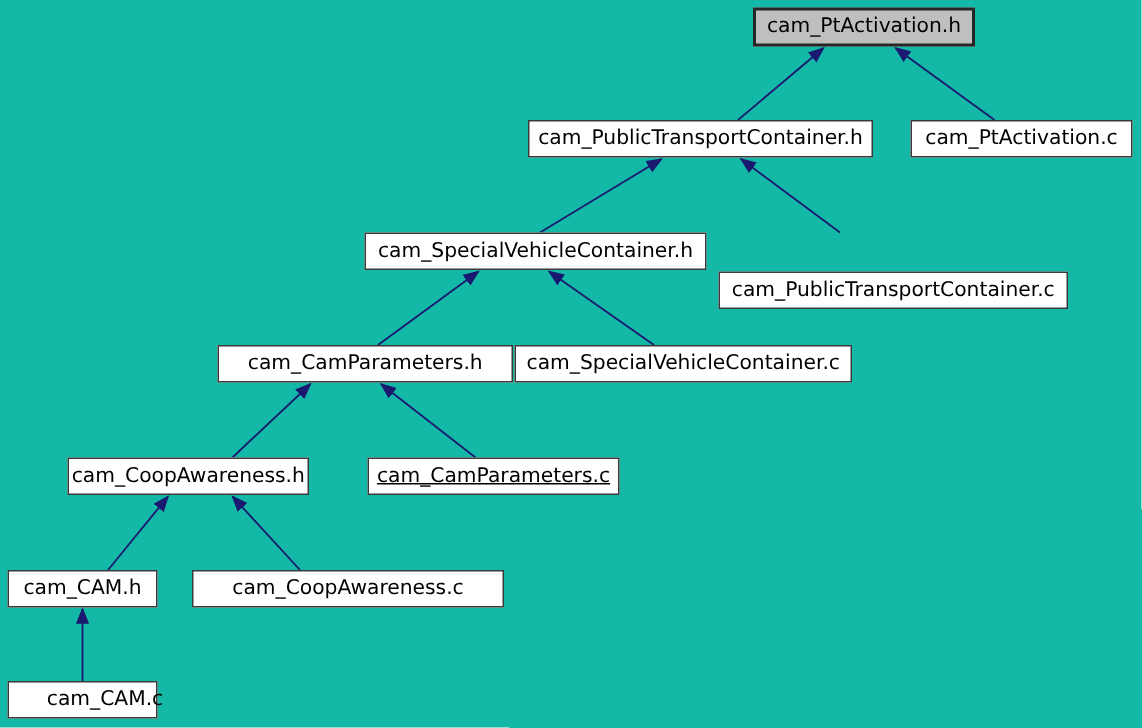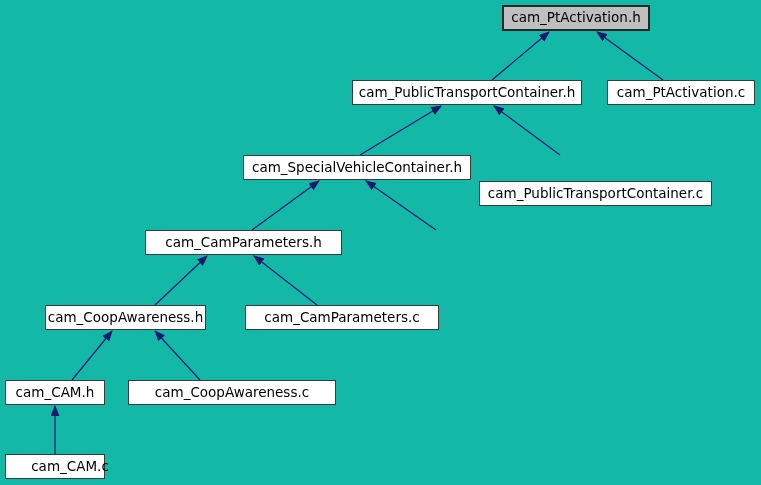--- a/index.html
+++ b/index.html
@@ -67,19 +67,20 @@
       <line x1="55" y1="454" x2="55" y2="406" marker-end="url(#arrow)"></line>
     </g>
   </svg>
 
   <div class="node main" style="left:502px; top:5px;  width:148px; height:26px;">cam_PtActivation.h</div>
   <div class="node" style="left:352px; top:80px; width:230px; height:25px;">cam_PublicTransportContainer.h</div>
   <div class="node" style="left:607px; top:80px; width:148px; height:25px;">cam_PtActivation.c</div>
   <div class="node" style="left:230px; top:155px; width:228px; height:25px;margin-left:13px;">cam_SpecialVehicleContainer.h</div>
   <div class="node" style="left:479px; top:145px; width:233px; height:25px;margin-top:36px;">cam_PublicTransportContainer.c</div>
   <div class="node" style="left:145px; top:230px; width:197px; height:25px;">cam_CamParameters.h</div>
+  <div class="node" style="left:343px; top:230px; width:225px; height:25px;">cam_SpecialVehicleContainer.c</div>
   <div class="node" style="left:45px;  top:305px; width:161px; height:25px;">cam_CoopAwareness.h</div>
-  <div class="node" style="left:245px; top:305px; width:194px; height:25px;">cam_CamParameters.c</div>
+  <div class="node" style="left:245px; top:305px; width:168px; height:25px;text-decoration:underline;">cam_CamParameters.c</div>
   <div class="node" style="left:5px;   top:380px; width:100px; height:25px;">cam_CAM.h</div>
   <div class="node" style="left:128px; top:380px; width:208px; height:25px;">cam_CoopAwareness.c</div>
   <div class="node" style="left:5px;   top:454px; width:100px; height:25px;padding-left:30px;">cam_CAM.c</div>
 
 </div>
 
 </body></html>

